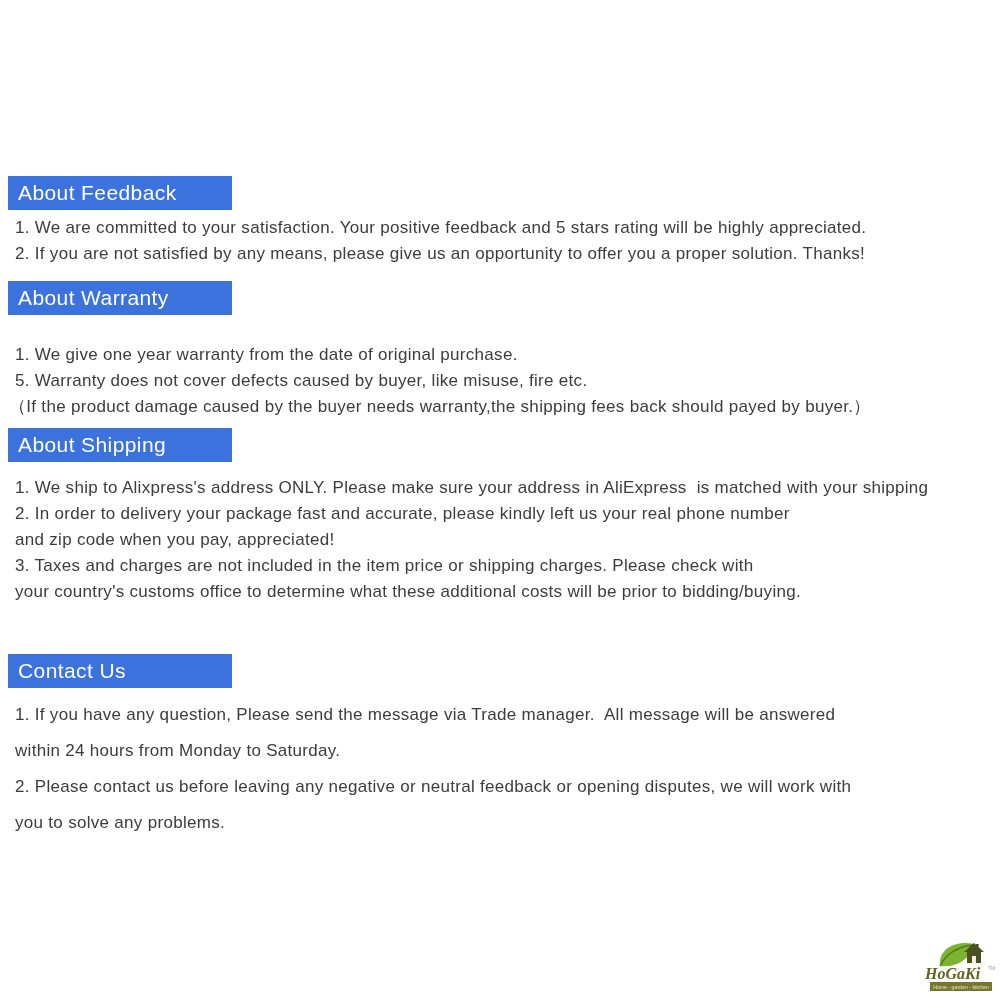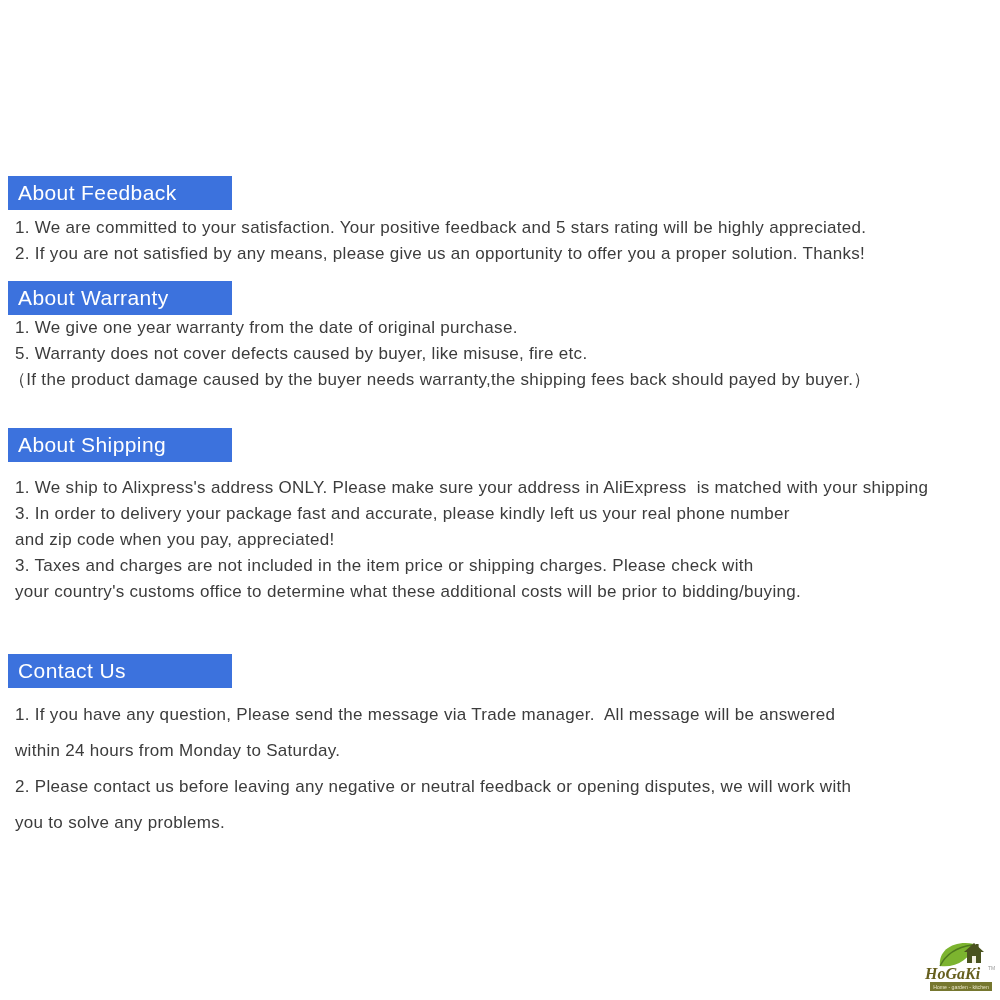--- a/index.html
+++ b/index.html
@@ -31,21 +31,21 @@
     padding-left: 15px;
     padding-right: 20px;
     color: #3C3C3C;
     font-size: 17px;
     letter-spacing: 0.3px;
   }
   .lines p { line-height: 26px; white-space: pre-wrap; }
   #sec-feedback { top: 176px; }
   #sec-feedback .lines { margin-top: 5px; }
   #sec-warranty { top: 281px; }
-  #sec-warranty .lines { margin-top: 0; }
+  #sec-warranty .lines { margin-top: 27px; }
   #sec-warranty .lines p.paren { margin-left: -6px; }
   #sec-shipping { top: 428px; }
   #sec-shipping .lines { margin-top: 13px; }
   #sec-contact { top: 654px; }
   #sec-contact .lines { margin-top: 9px; }
   #sec-contact .lines p { line-height: 36px; }
   .logo {
     position: absolute;
     left: 924px; top: 938px;
     width: 74px; height: 56px;
@@ -70,21 +70,21 @@
       <p>1. We give one year warranty from the date of original purchase.</p>
       <p>5. Warranty does not cover defects caused by buyer, like misuse, fire etc.</p>
       <p class="paren">（If the product damage caused by the buyer needs warranty,the shipping fees back should payed by buyer.）</p>
     </div>
   </div>
 
   <div class="section" id="sec-shipping">
     <div class="banner">About Shipping</div>
     <div class="lines">
       <p>1. We ship to Alixpress's address ONLY. Please make sure your address in AliExpress  is matched with your shipping</p>
-      <p>3. In order to delivery your package fast and accurate, please kindly left us your real phone number</p>
+      <p>2. In order to delivery your package fast and accurate, please kindly left us your real phone number</p>
       <p>and zip code when you pay, appreciated!</p>
       <p>3. Taxes and charges are not included in the item price or shipping charges. Please check with</p>
       <p>your country's customs office to determine what these additional costs will be prior to bidding/buying.</p>
     </div>
   </div>
 
   <div class="section" id="sec-contact">
     <div class="banner">Contact Us</div>
     <div class="lines">
       <p>1. If you have any question, Please send the message via Trade manager.  All message will be answered</p>

